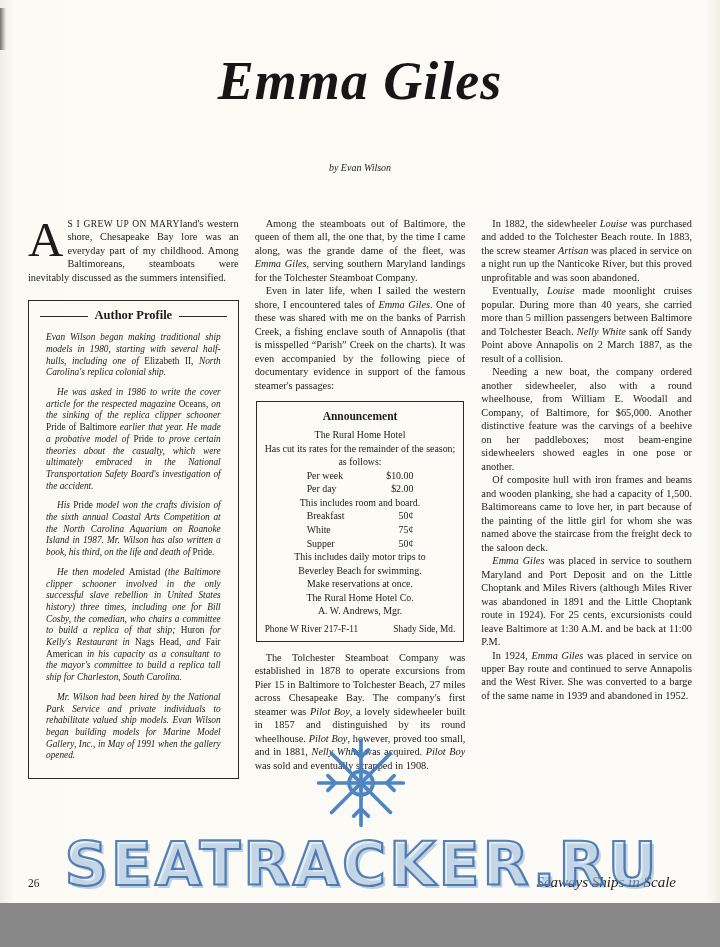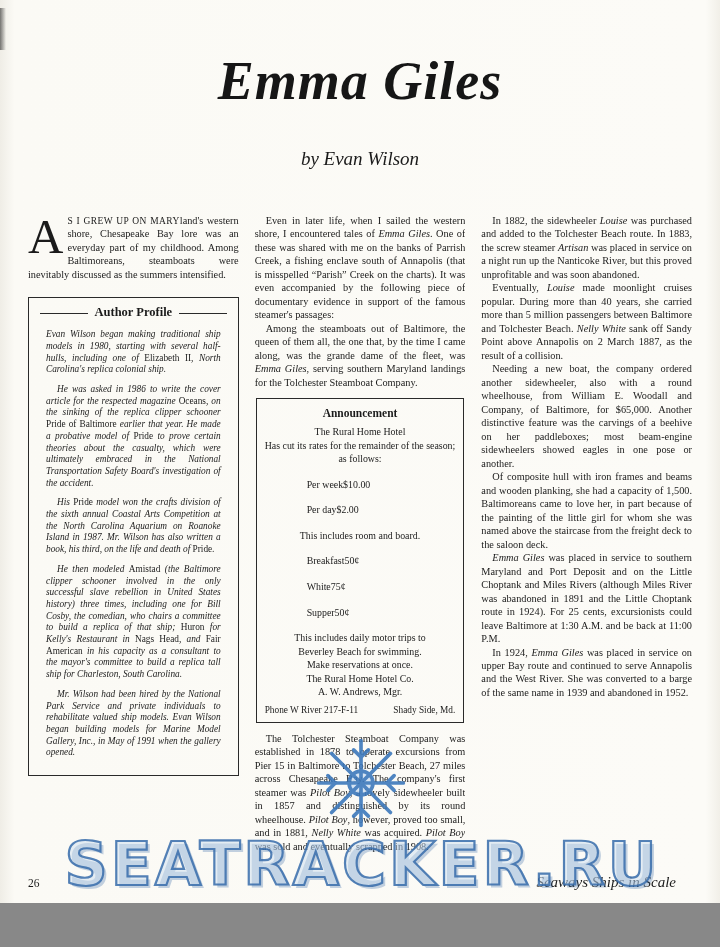--- a/index.html
+++ b/index.html
@@ -6,21 +6,21 @@
   .page {
     position:relative; width:720px; height:903px; margin:0 auto;
     background:linear-gradient(90deg,#efede6 0%, #fbfaf5 2%, #fcfbf7 98%, #f1efe8 100%);
     font-family:"Liberation Serif", serif; color:#1b1b1b; overflow:hidden;
   }
   .edge-mark { position:absolute; left:0; top:8px; width:6px; height:42px;
     background:linear-gradient(to right, rgba(35,35,35,.6), rgba(35,35,35,0)); }
 
   .title { margin:0; padding-top:54px; text-align:center; font-style:italic;
     font-weight:600; font-size:54px; line-height:1; letter-spacing:1px; color:#161616; }
-  .byline { margin-top:40px; text-align:center; font-style:italic; font-size:19px; }
+  .byline { margin-top:54px; text-align:center; font-style:italic; font-size:10px; }
 
   .columns { display:flex; gap:16px; padding:0 28px; margin-top:44px; height:680px; }
   .col { flex:1 1 0; font-size:10.3px; line-height:1.31; text-align:justify;
     overflow:hidden; hyphens:auto; }
   .col p { margin:0; text-indent:11px; }
   .col p.noindent { text-indent:0; }
   em { font-style:italic; }
 
   .dropcap { float:left; font-size:49px; line-height:.82; padding:3px 4px 0 0; font-weight:500; }
   .lead-caps { font-size:.92em; letter-spacing:.4px; }
@@ -32,21 +32,21 @@
     font-weight:bold; font-size:12.5px; margin:0 2px 7px; white-space:nowrap; }
   .profile-head::before, .profile-head::after { content:""; flex:1 1 auto;
     border-top:1.6px solid #2a2a2a; }
   .profile-box p { margin:8px; text-indent:11px; }
   .profile-box p.noindent { text-indent:0; }
 
   .announce-box { border:1px solid #2a2a2a; margin:9px 1px; padding:7px 8px 5px;
     text-align:center; font-size:9.9px; line-height:1.37; }
   .announce-title { font-weight:bold; font-size:11.5px; margin-bottom:3px; }
   .announce-line { text-indent:0 !important; }
-  .pair-row { display:flex; justify-content:flex-start; width:56%; margin:12px auto; }
+  .pair-row { display:flex; justify-content:space-between; width:56%; margin:0 auto; }
   .announce-foot { display:flex; justify-content:space-between; gap:6px;
     margin-top:5px; font-size:9.3px; text-align:center; }
 
   .footer { position:absolute; left:28px; right:44px; bottom:12px;
     display:flex; justify-content:space-between; align-items:baseline; font-size:11.5px; }
   .journal { font-style:italic; font-size:15px; }
 
   .watermark { position:absolute; left:4px; bottom:4px; right:0;
     display:flex; align-items:center; pointer-events:none;flex-direction:column; }
   .wm-logo { flex:0 0 auto; margin-right:2px; opacity:.9; }
@@ -75,22 +75,22 @@
         <div class="profile-head">Author Profile</div>
         <p class="noindent">Evan Wilson began making traditional ship models in 1980, starting with several half-hulls, including one of <em>Elizabeth II</em>, North Carolina's replica colonial ship.</p>
         <p>He was asked in 1986 to write the cover article for the respected magazine <em>Oceans</em>, on the sinking of the replica clipper schooner <em>Pride of Baltimore</em> earlier that year. He made a probative model of <em>Pride</em> to prove certain theories about the casualty, which were ultimately embraced in the National Transportation Safety Board's investigation of the accident.</p>
         <p>His <em>Pride</em> model won the crafts division of the sixth annual Coastal Arts Competition at the North Carolina Aquarium on Roanoke Island in 1987. Mr. Wilson has also written a book, his third, on the life and death of <em>Pride</em>.</p>
         <p>He then modeled <em>Amistad</em> (the Baltimore clipper schooner involved in the only successful slave rebellion in United States history) three times, including one for Bill Cosby, the comedian, who chairs a committee to build a replica of that ship; <em>Huron</em> for Kelly's Restaurant in <em>Nags Head</em>, and <em>Fair American</em> in his capacity as a consultant to the mayor's committee to build a replica tall ship for Charleston, South Carolina.</p>
         <p>Mr. Wilson had been hired by the National Park Service and private individuals to rehabilitate valued ship models. Evan Wilson began building models for Marine Model Gallery, Inc., in May of 1991 when the gallery opened.</p>
       </div>
     </div>
 
     <div class="col">
+      <p>Among the steamboats out of Baltimore, the queen of them all, the one that, by the time I came along, was the grande dame of the fleet, was <em>Emma Giles</em>, serving southern Maryland landings for the Tolchester Steamboat Company.</p>
       <p>Even in later life, when I sailed the western shore, I encountered tales of <em>Emma Giles</em>. One of these was shared with me on the banks of Parrish Creek, a fishing enclave south of Annapolis (that is misspelled “Parish” Creek on the charts). It was even accompanied by the following piece of documentary evidence in support of the famous steamer's passages:</p>
-      <p>Among the steamboats out of Baltimore, the queen of them all, the one that, by the time I came along, was the grande dame of the fleet, was <em>Emma Giles</em>, serving southern Maryland landings for the Tolchester Steamboat Company.</p>
 
       <div class="announce-box">
         <div class="announce-title">Announcement</div>
         <div class="announce-line">The Rural Home Hotel</div>
         <div class="announce-line">Has cut its rates for the remainder of the season;</div>
         <div class="announce-line">as follows:</div>
         <div class="pair-row">
           <span>Per week</span>
           <span>$10.00</span>
         </div>

